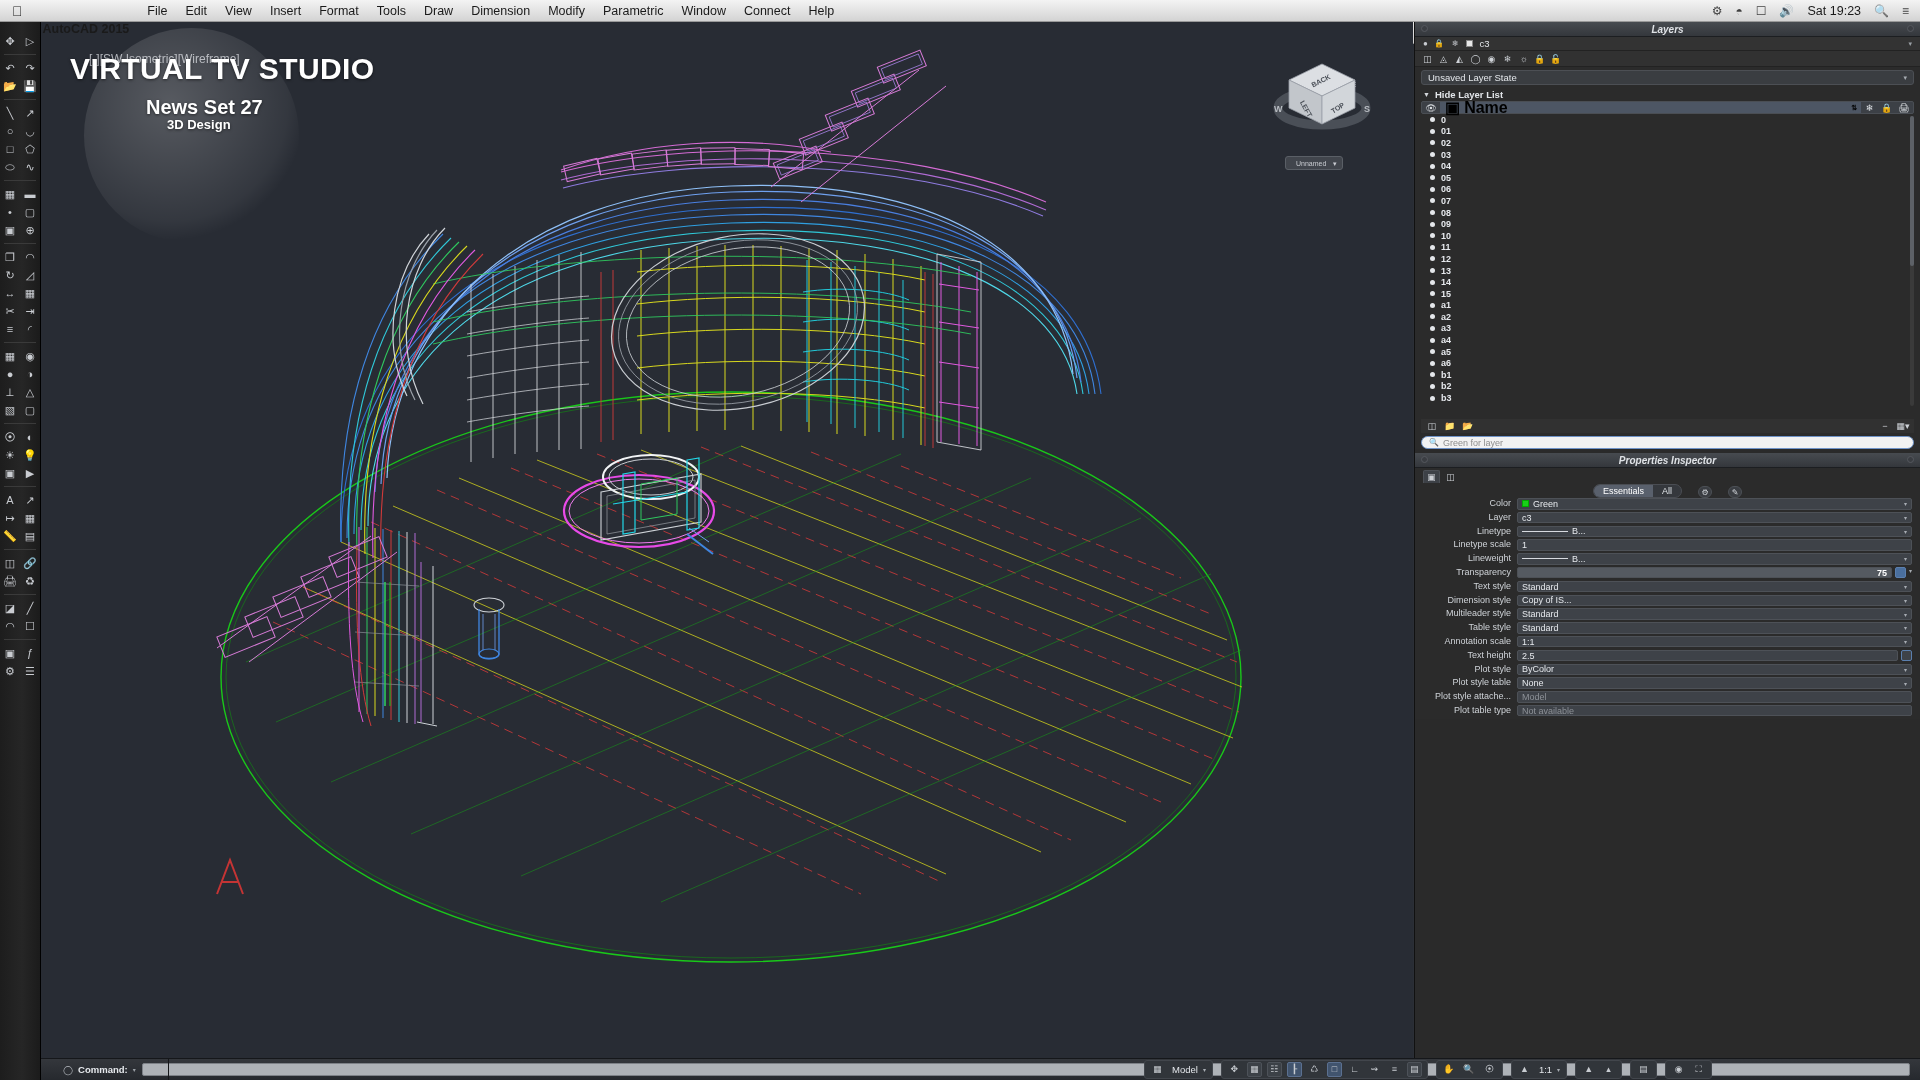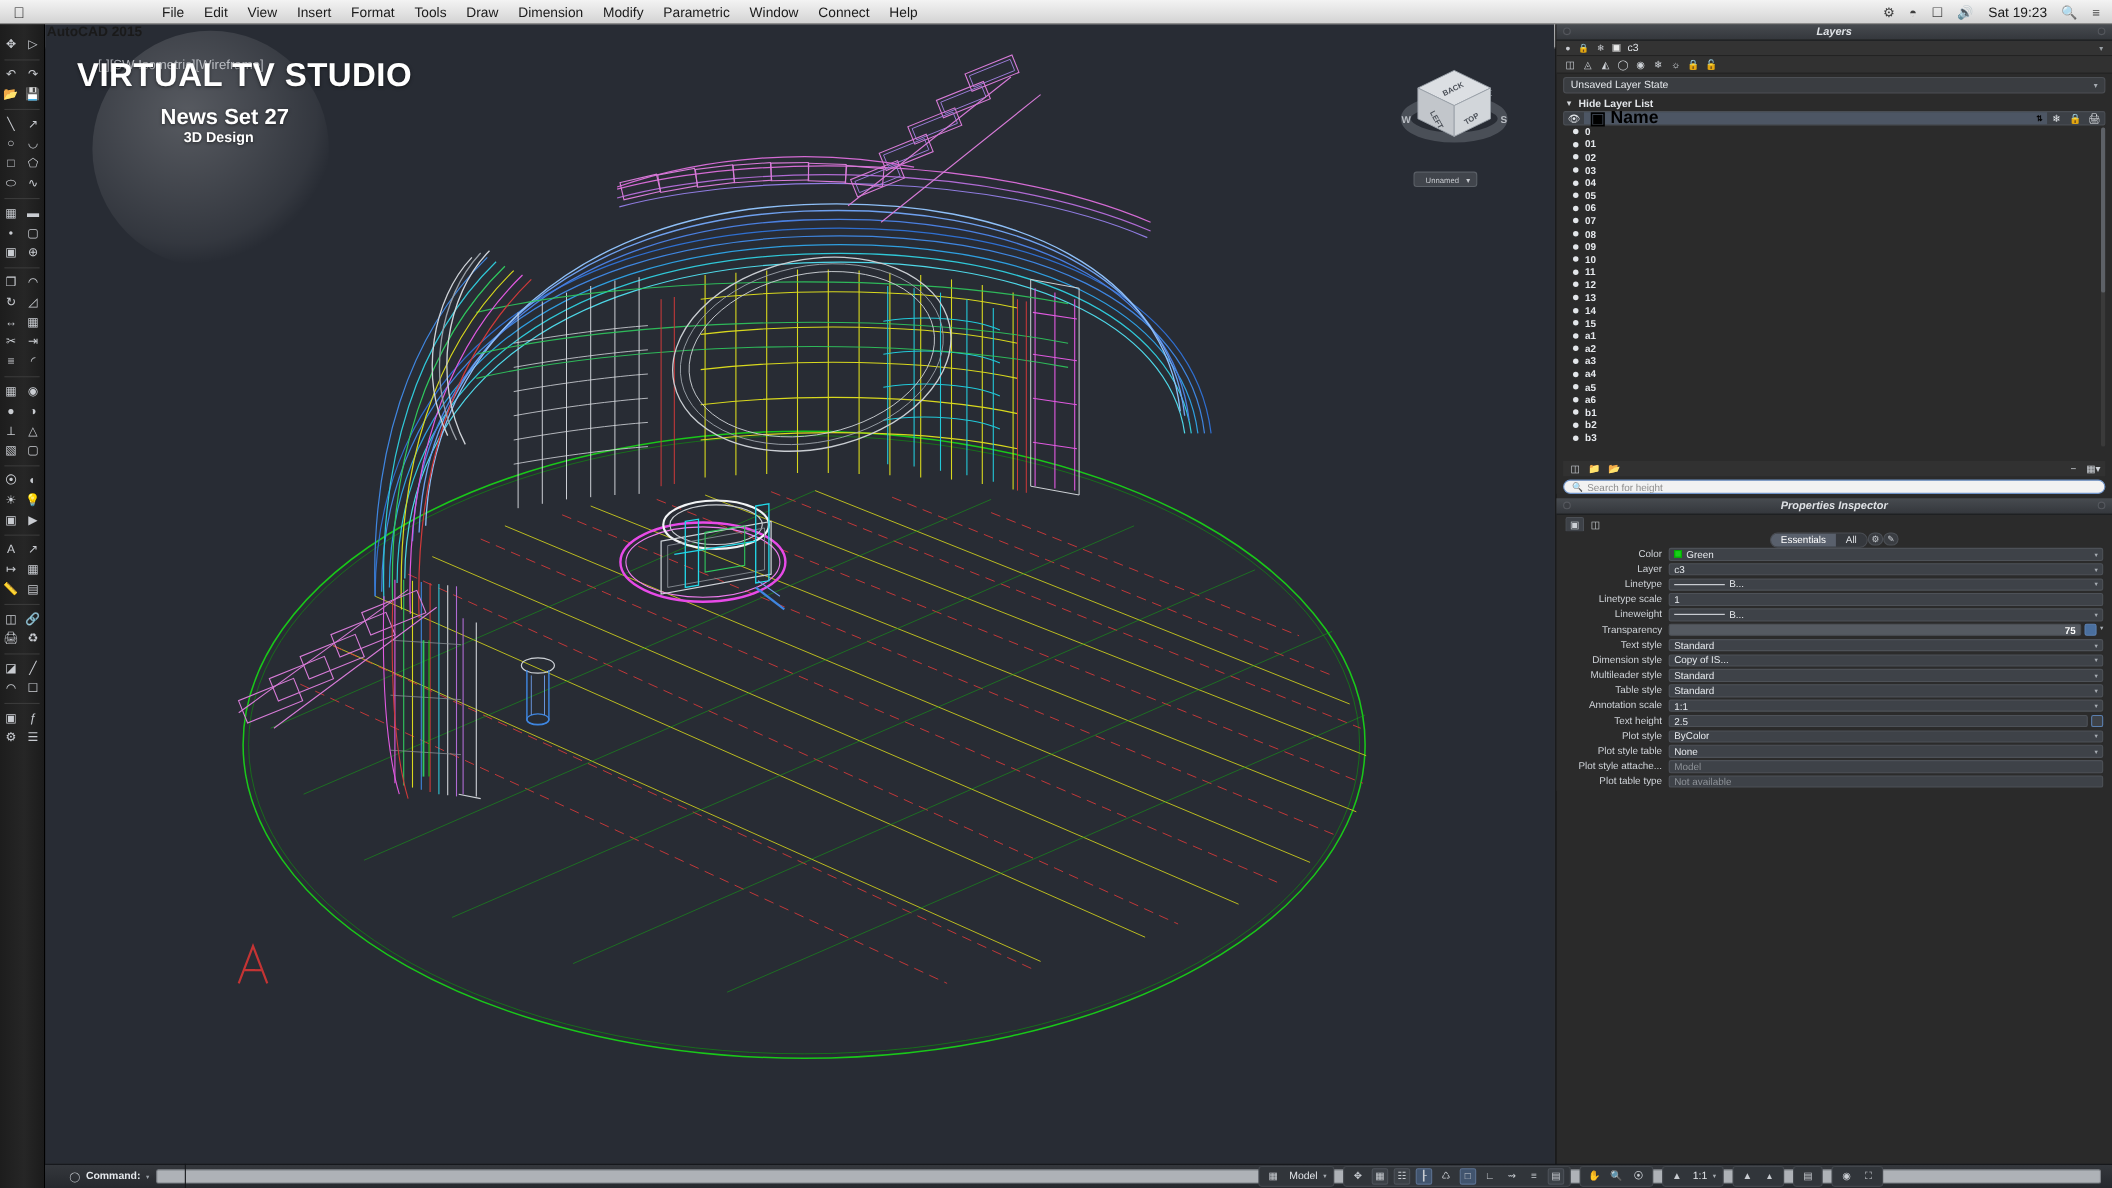--- a/index.html
+++ b/index.html
@@ -131,21 +131,21 @@
   .lay-search .mag { font-size:8px; color:#6b6b6b; }
   .lay-search .ph { font-size:9px; color:#8d8d8d; }
 
   
   .pi { margin-top:4px; }
   .pi-tabs { height:15px; display:flex; align-items:center; gap:2px; padding:2px 8px 0; }
   .pi-tabs .tb { width:17px;height:13px; display:flex;align-items:center;justify-content:center;
     font-size:9px; color:#ccd0d5; border-radius:2px 2px 0 0;}
   .pi-tabs .tb.on { background:#3d4147; border:1px solid #4c5056; border-bottom:none;}
 
-  .pi-seg { height:14px; display:flex; align-items:flex-start; justify-content:center; gap:0; margin-top:1px;}
+  .pi-seg { height:14px; display:flex; align-items:flex-end; justify-content:center; gap:16px; margin-top:1px;}
   .pi-seg .grp { display:flex; background:#35383d; border:1px solid #4a4d53; border-radius:8px; overflow:hidden; }
   .pi-seg .sg { font-size:9px; color:#dfe2e6; padding:1px 9px; }
   .pi-seg .sg.on { background:#59606c; color:#fff; }
   .pi-seg .ib { width:14px;height:12px; display:flex;align-items:center;justify-content:center;
      background:#3a3d42; border:1px solid #4c5056; border-radius:6px; font-size:8px; color:#d0d4d9;}
 
   .prow { height:13.8px; display:flex; align-items:flex-start; padding:0 8px 12px 0; }
   .prow .lb { width:102px; text-align:right; font-size:9px; color:#cfd3d8; padding-right:6px; white-space:nowrap; overflow:hidden;}
   .prow .fld { flex:1; height:11.5px; background:#3e4248; border:1px solid #4d5157; border-radius:2px;
     display:flex; align-items:center; padding:0 4px; gap:4px; }
@@ -875,21 +875,21 @@
       <div class="lay-foot">
         <span class="tb">◫</span>
         <span class="tb">📁</span>
         <span class="tb">📂</span>
         <span class="tb sp">−</span>
         <span class="tb">▦▾</span>
       </div>
 
       <div class="lay-search">
         <span class="mag">🔍</span>
-        <span class="ph">Search for height</span>
+        <span class="ph">Green for layer</span>
       </div>
     </div>
 
     <div class="pal pi">
       <div class="pal-head">
         <span class="dot dl"></span>
         <span class="t">Properties Inspector</span>
         <span class="dot dr"></span>
       </div>
 

